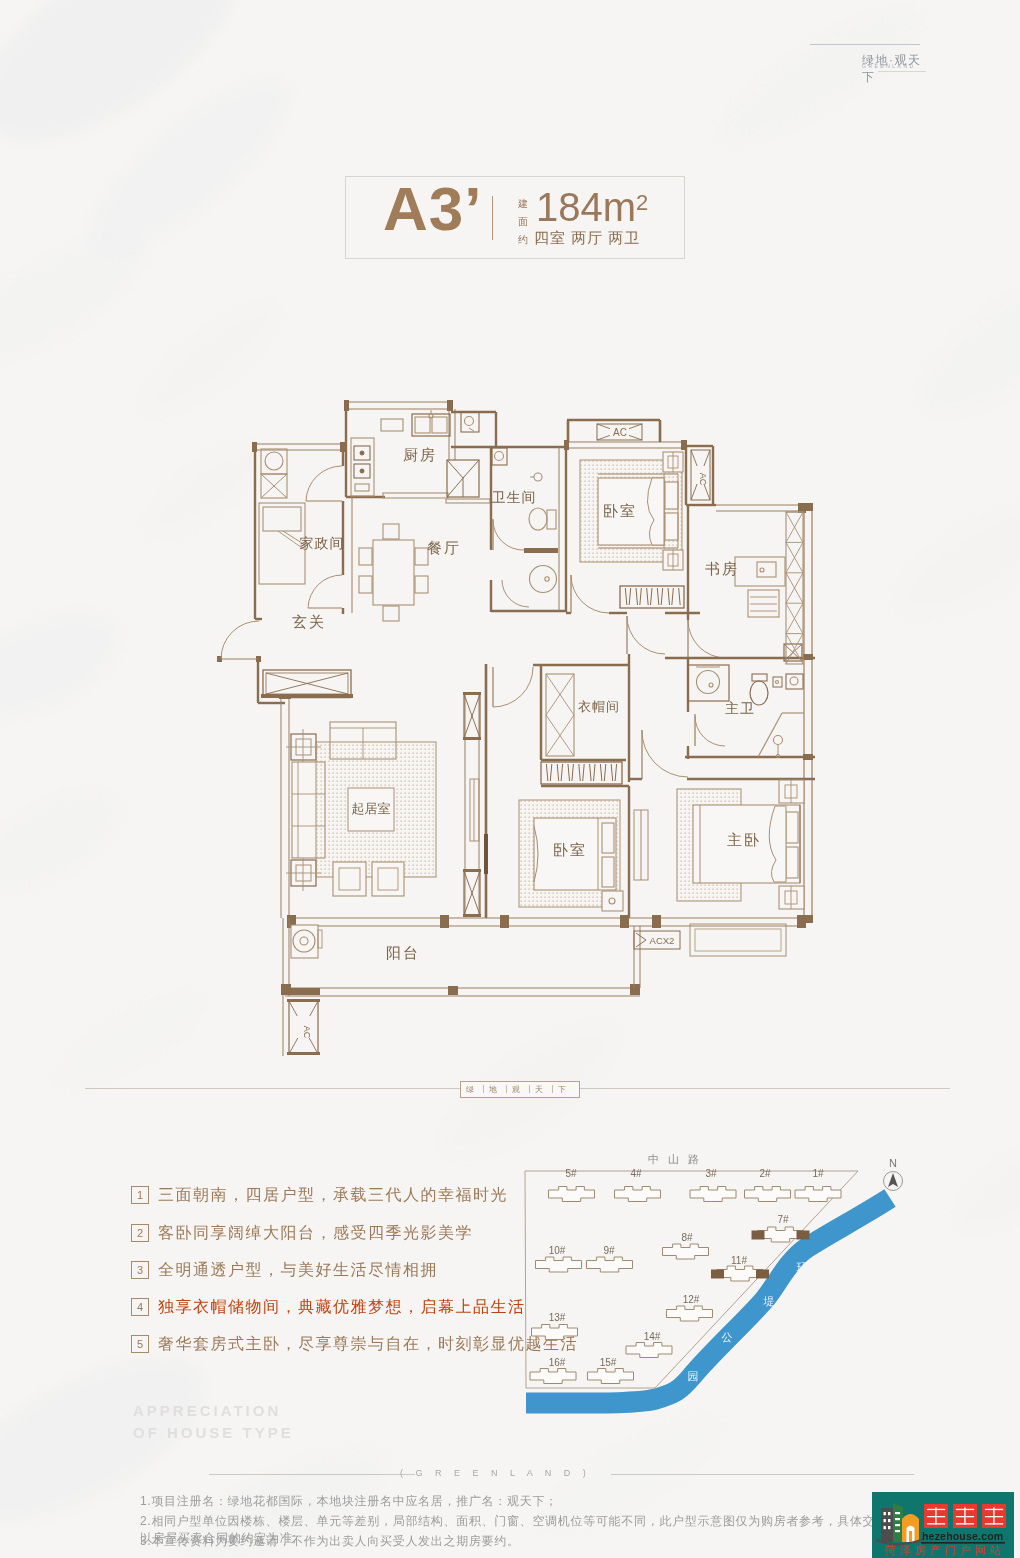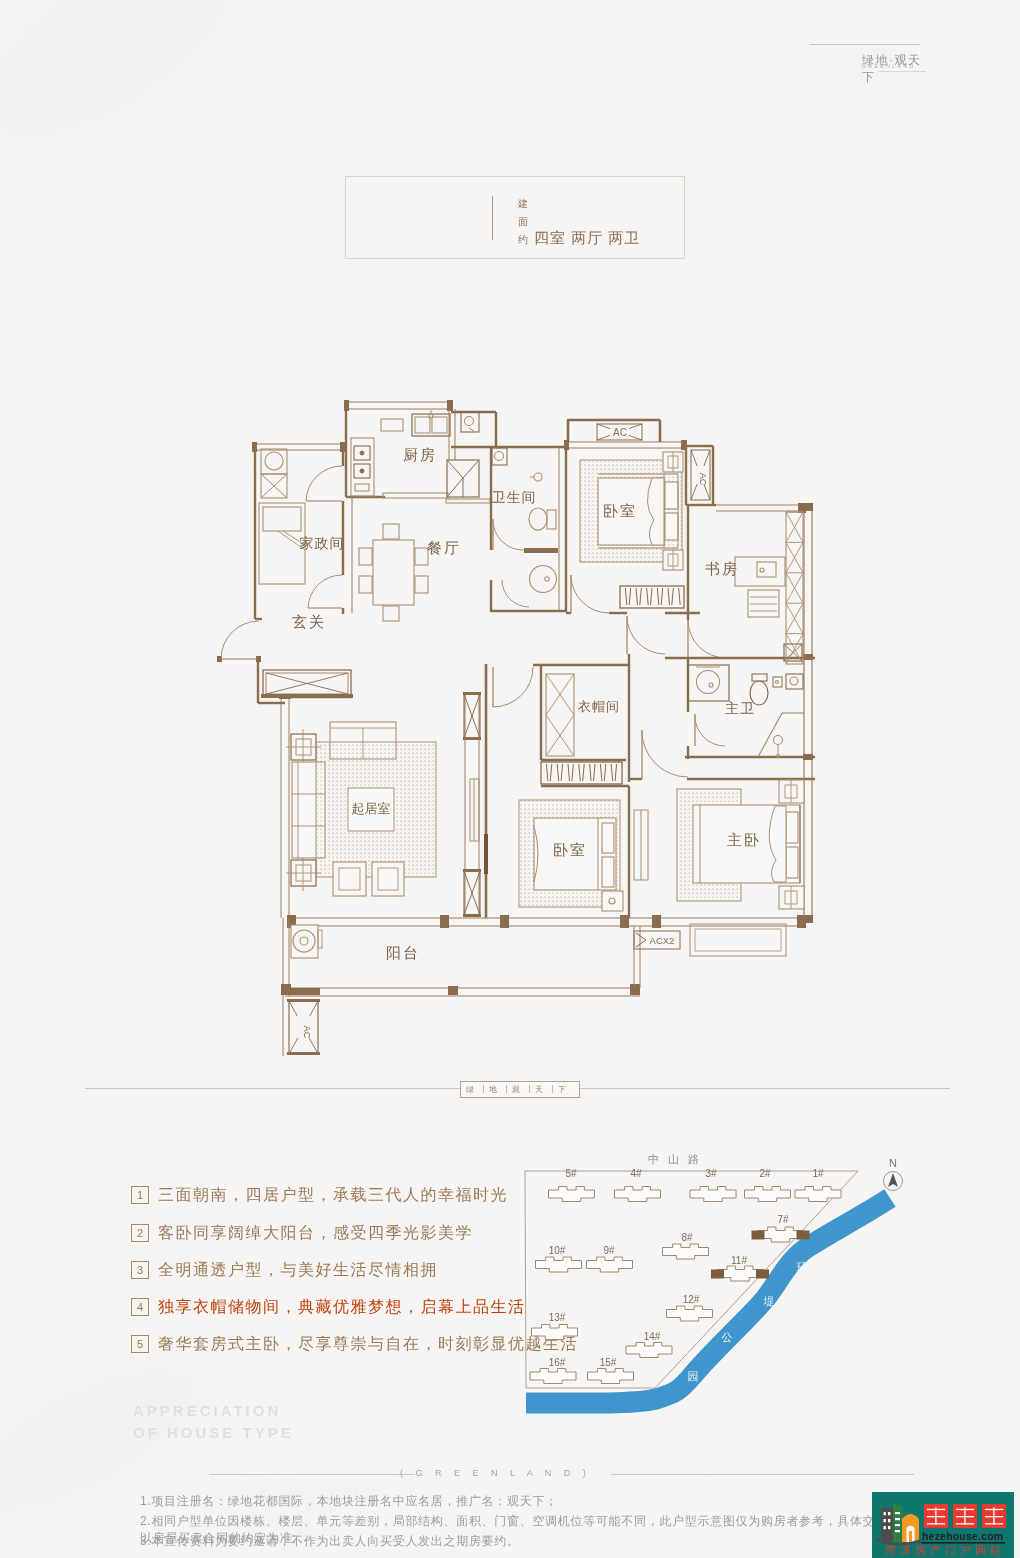--- a/index.html
+++ b/index.html
@@ -28,25 +28,27 @@
 
 <div class="abs" style="left:808px;top:40px;width:120px;height:40px">
 <div class="abs" style="left:2px;top:4px;width:110px;height:1px;background:#c2c5ca"></div>
 <div class="abs" style="left:54px;top:12px;width:70px;font-size:12px;color:#8e949d;letter-spacing:1.5px">绿地·观天下</div>
 <div class="abs" style="left:54px;top:23px;width:66px;font-size:5px;color:#a7adb5;letter-spacing:2.5px">GREENLAND</div>
 <div class="abs" style="left:70px;top:31px;width:48px;height:1px;background:#d5d7da"></div>
 </div>
 
 <div class="abs" style="left:345px;top:176px;width:338px;height:81px;border:1px solid #d8d5d0">
 
+<div class="abs" style="left:37px;top:-4px;width:120px;height:86px;font-size:62px;font-weight:bold;color:#a07c58;letter-spacing:1px">A3’</div>
 
 <div class="abs" style="left:146px;top:19px;width:1px;height:44px;background:#b49678"></div>
 
 <div class="abs" style="left:172px;top:18px;width:12px;font-size:10px;line-height:18px;color:#97755a">建面约</div>
 
+<div class="abs" style="left:190px;top:8px;width:150px;font-size:40px;color:#9a7859">184m<span style="font-size:22px;vertical-align:11px">2</span></div>
 
 <div class="abs" style="left:188px;top:52px;width:160px;font-size:15px;color:#8a6b4e;letter-spacing:1px">四室 两厅 两卫</div>
 </div>
 
 <svg class="abs" style="left:0;top:0" width="1020" height="1558" viewBox="0 0 1020 1558">
 <defs>
       <pattern id="dots" width="4" height="4" patternUnits="userSpaceOnUse">
         <circle cx="1.1" cy="1.1" r="0.7" fill="#bca081"></circle>
       </pattern>
     </defs>

